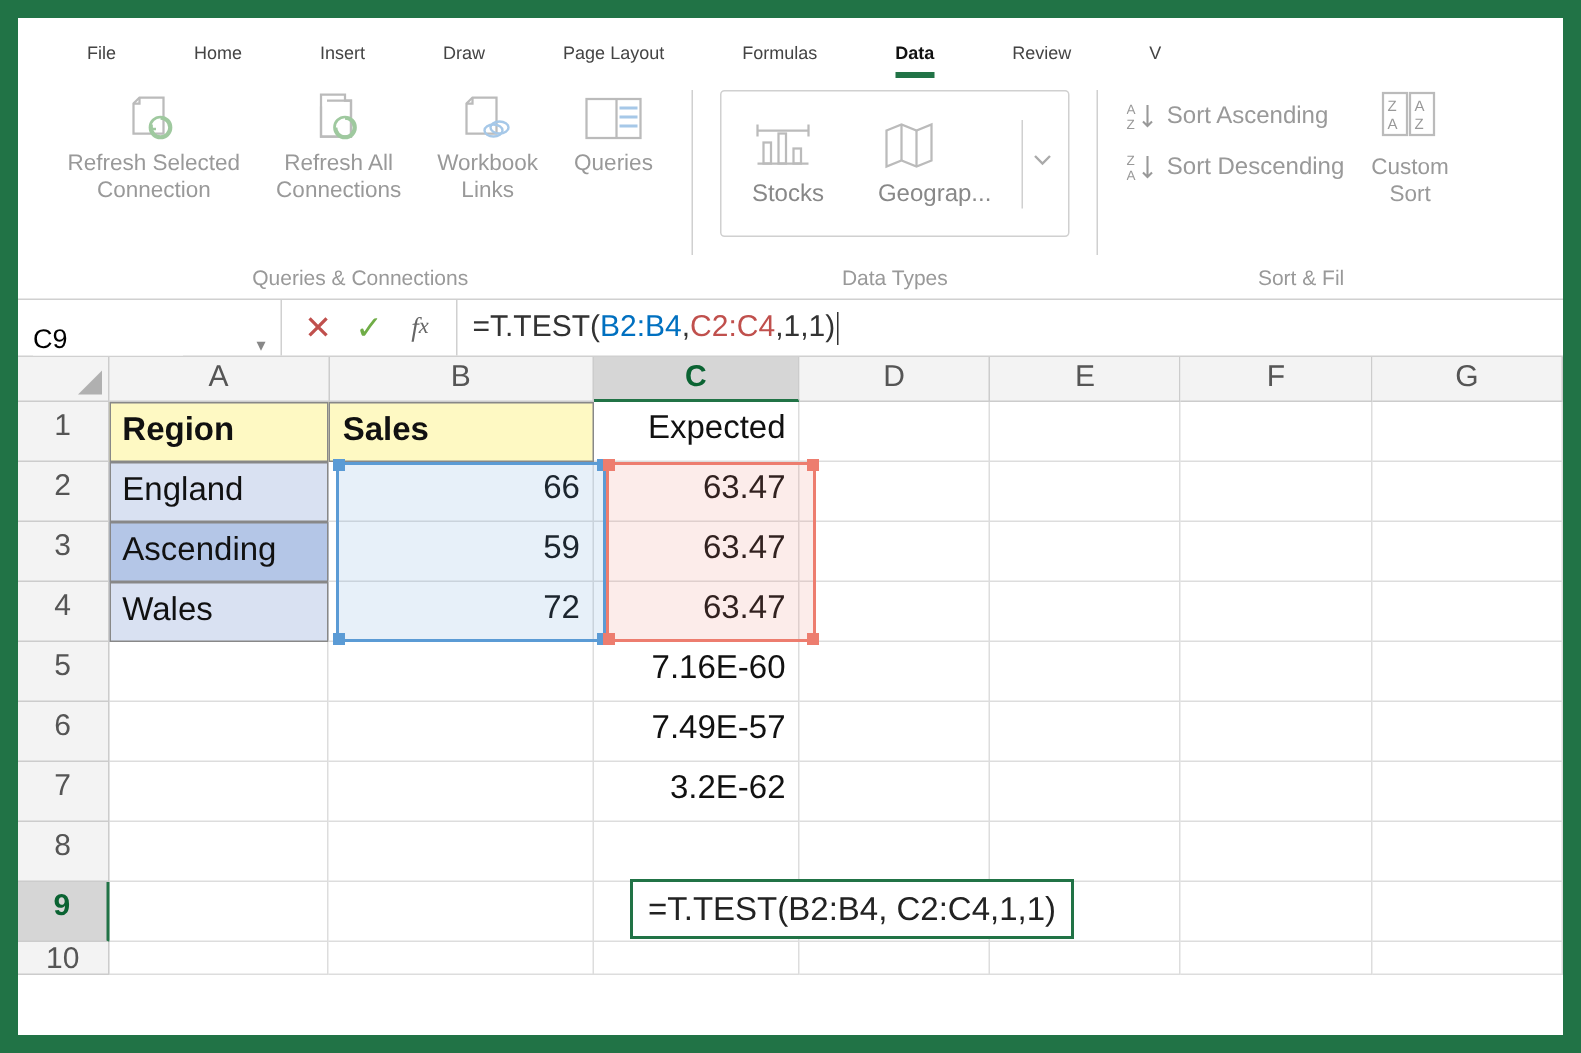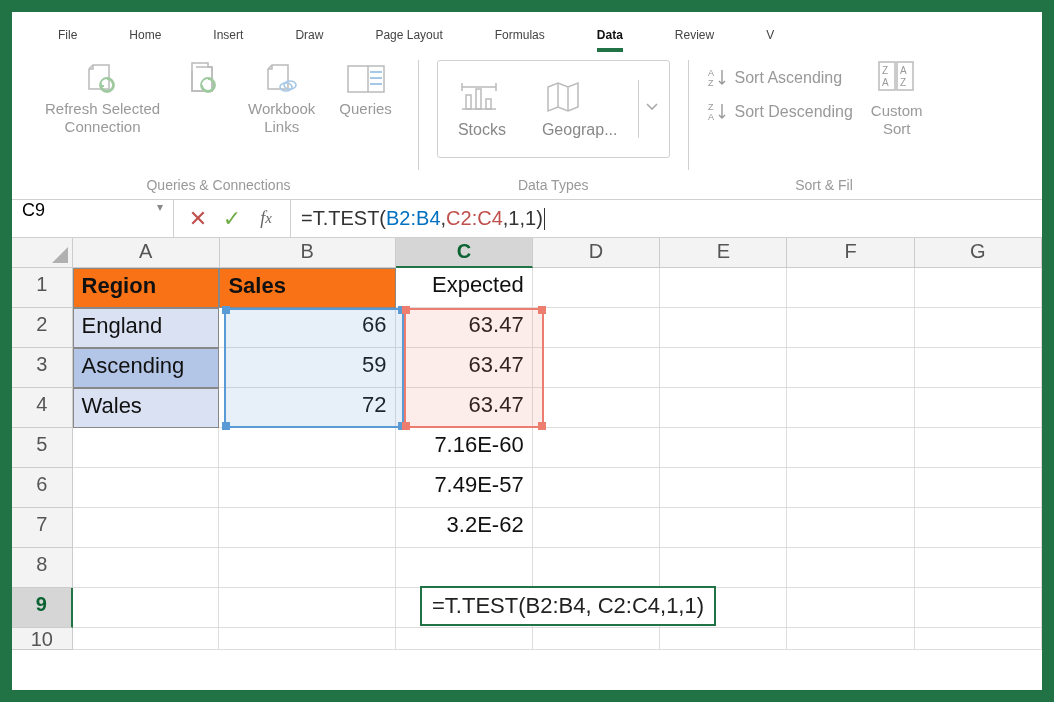--- a/index.html
+++ b/index.html
@@ -144,24 +144,24 @@
     color:#999;
   }
   
   .formula-bar-row {
     display: flex;
     align-items: center;
     border-bottom: 1px solid #d0d0d0;
     height: 38px;
   }
   .name-box {
-    width: 162px;
+    width: 176px;
     border-right: 1px solid #d0d0d0;
     display: flex;
-    align-items: flex-start;
+    align-items: flex-end;
     padding: 0 10px;
     height: 100%;
     justify-content: space-between;
   }
   .name-box input {
     border: none;
     font-size: 18px;
     width: 100px;
     outline: none;
   }
@@ -241,21 +241,21 @@
     border-right: 1px solid #ddd;
     border-bottom: 1px solid #ddd;
     font-size: 22px;
     padding: 4px 8px 0 8px;
     color: #111;
     position: relative;
     overflow: visible;
     white-space: nowrap;
   }
   .cell.header-cell {
-    background: #f97316;
+    background: #fef9c3;
     font-weight: bold;
     border: 1px solid #888;
   }
   .cell.txt { text-align: left; }
   .cell.num { text-align: right; }
   .colA { width: 150px; }
   .colB { width: 180px; }
   .colC { width: 140px; }
   .colD, .colE, .colF, .colG { width: 130px; }
   
@@ -325,20 +325,21 @@
         </div>
         <div class="ribbon-btn">
           <div class="ribbon-btn-icon">
             <svg width="36" height="36" viewBox="0 0 36 36">
                 <path d="M6 2 h16 v4 h4 v24 h-20 z" fill="none" stroke="#bbb" stroke-width="1.5"></path>
                 <path d="M10 6 h16 v24 h-20 v-20" fill="none" stroke="#bbb" stroke-width="1.5"></path>
                 <circle cx="22" cy="24" r="7" fill="none" stroke="#9fc99f" stroke-width="1.8"></circle>
                 <path d="M22 18 a6 6 0 1 1 -6 6" fill="none" stroke="#9fc99f" stroke-width="1.8"></path>
               </svg>
           </div>
+          <div class="ribbon-btn-label">Refresh All<br>Connections</div>
         </div>
         <div class="ribbon-btn">
           <div class="ribbon-btn-icon">
             <svg width="36" height="36" viewBox="0 0 36 36">
                 <path d="M8 4 h16 v24 h-20 v-20 z" fill="none" stroke="#bbb" stroke-width="1.5"></path>
                 <path d="M8 4 v4 h-4" fill="none" stroke="#bbb" stroke-width="1.5"></path>
                 <ellipse cx="22" cy="26" rx="6" ry="4" fill="none" stroke="#a6c8e8" stroke-width="1.6"></ellipse>
                 <ellipse cx="26" cy="24" rx="6" ry="4" fill="none" stroke="#a6c8e8" stroke-width="1.6"></ellipse>
               </svg>
           </div>

